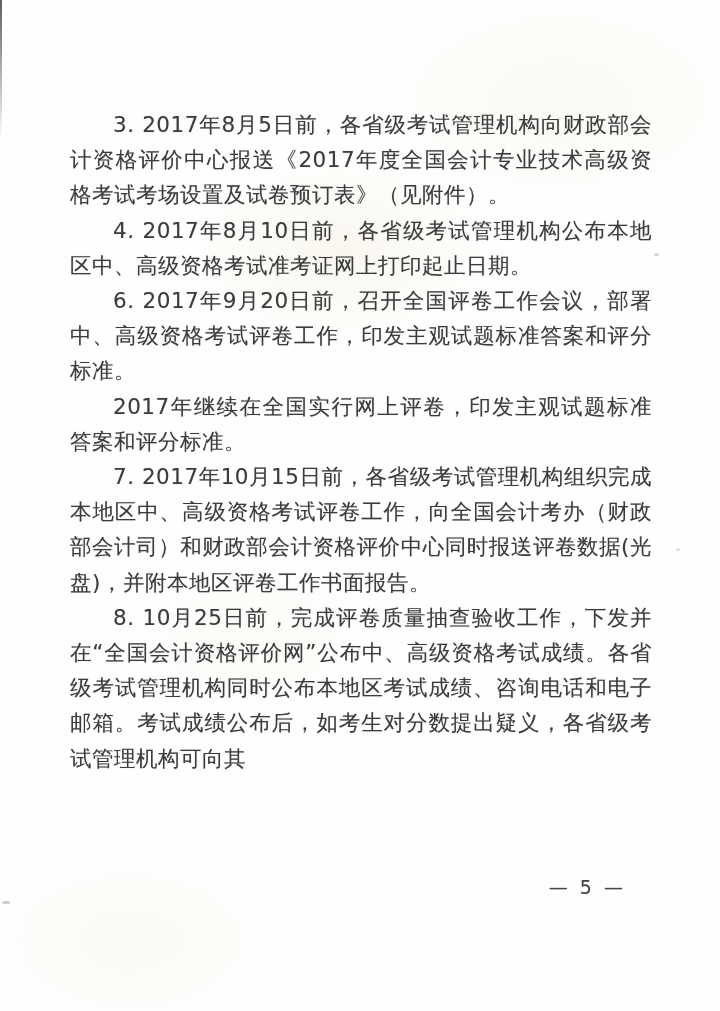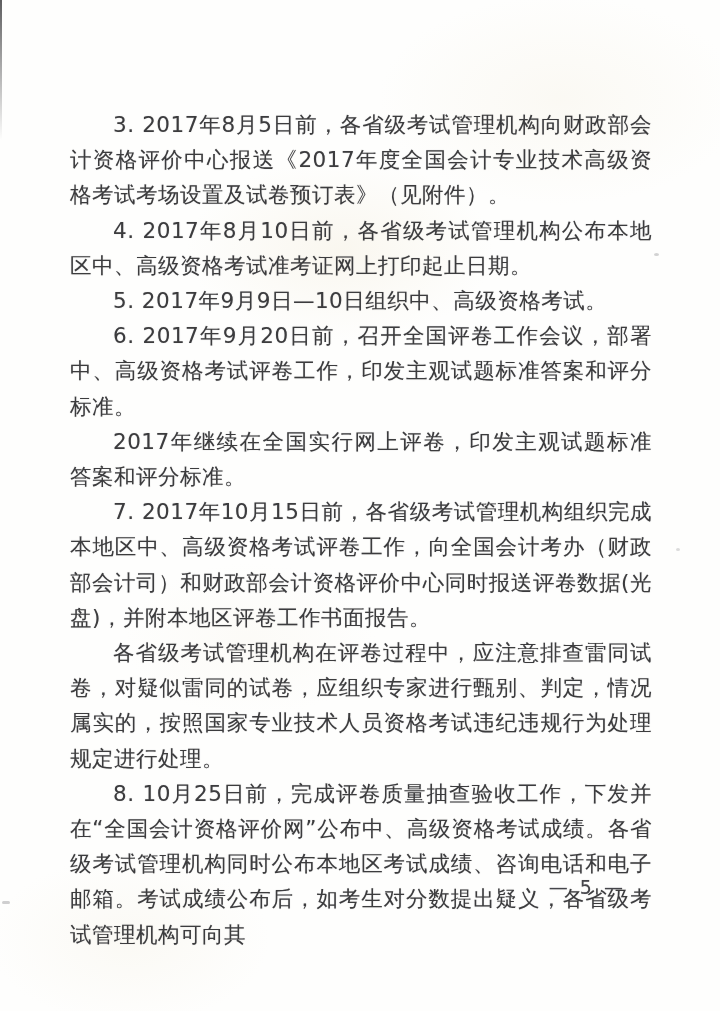--- a/index.html
+++ b/index.html
@@ -84,25 +84,23 @@
   }
 </style>
 </head>
 <body>
 
 <div class="page">
 
   <div class="text-block">
     <p class="para">3. 2017年8月5日前，各省级考试管理机构向财政部会计资格评价中心报送《2017年度全国会计专业技术高级资格考试考场设置及试卷预订表》（见附件）。</p>
     <p class="para">4. 2017年8月10日前，各省级考试管理机构公布本地区中、高级资格考试准考证网上打印起止日期。</p>
-    <p class="para">5. 2017年9月9日—10日组织中、高级资格考试。</p>
     <p class="para">6. 2017年9月20日前，召开全国评卷工作会议，部署中、高级资格考试评卷工作，印发主观试题标准答案和评分标准。</p>
     <p class="para">2017年继续在全国实行网上评卷，印发主观试题标准答案和评分标准。</p>
     <p class="para">7. 2017年10月15日前，各省级考试管理机构组织完成本地区中、高级资格考试评卷工作，向全国会计考办（财政部会计司）和财政部会计资格评价中心同时报送评卷数据(光盘)，并附本地区评卷工作书面报告。</p>
-    <p class="para">各省级考试管理机构在评卷过程中，应注意排查雷同试卷，对疑似雷同的试卷，应组织专家进行甄别、判定，情况属实的，按照国家专业技术人员资格考试违纪违规行为处理规定进行处理。</p>
     <p class="para">8. 10月25日前，完成评卷质量抽查验收工作，下发并在“全国会计资格评价网”公布中、高级资格考试成绩。各省级考试管理机构同时公布本地区考试成绩、咨询电话和电子邮箱。考试成绩公布后，如考生对分数提出疑义，各省级考试管理机构可向其</p>
   </div>
 
   <div class="page-number">— 5 —</div>
 
   <div class="edge-line-left"></div>
   <div class="speck-a"></div>
   <div class="speck-b"></div>
   <div class="speck-c"></div>
 

